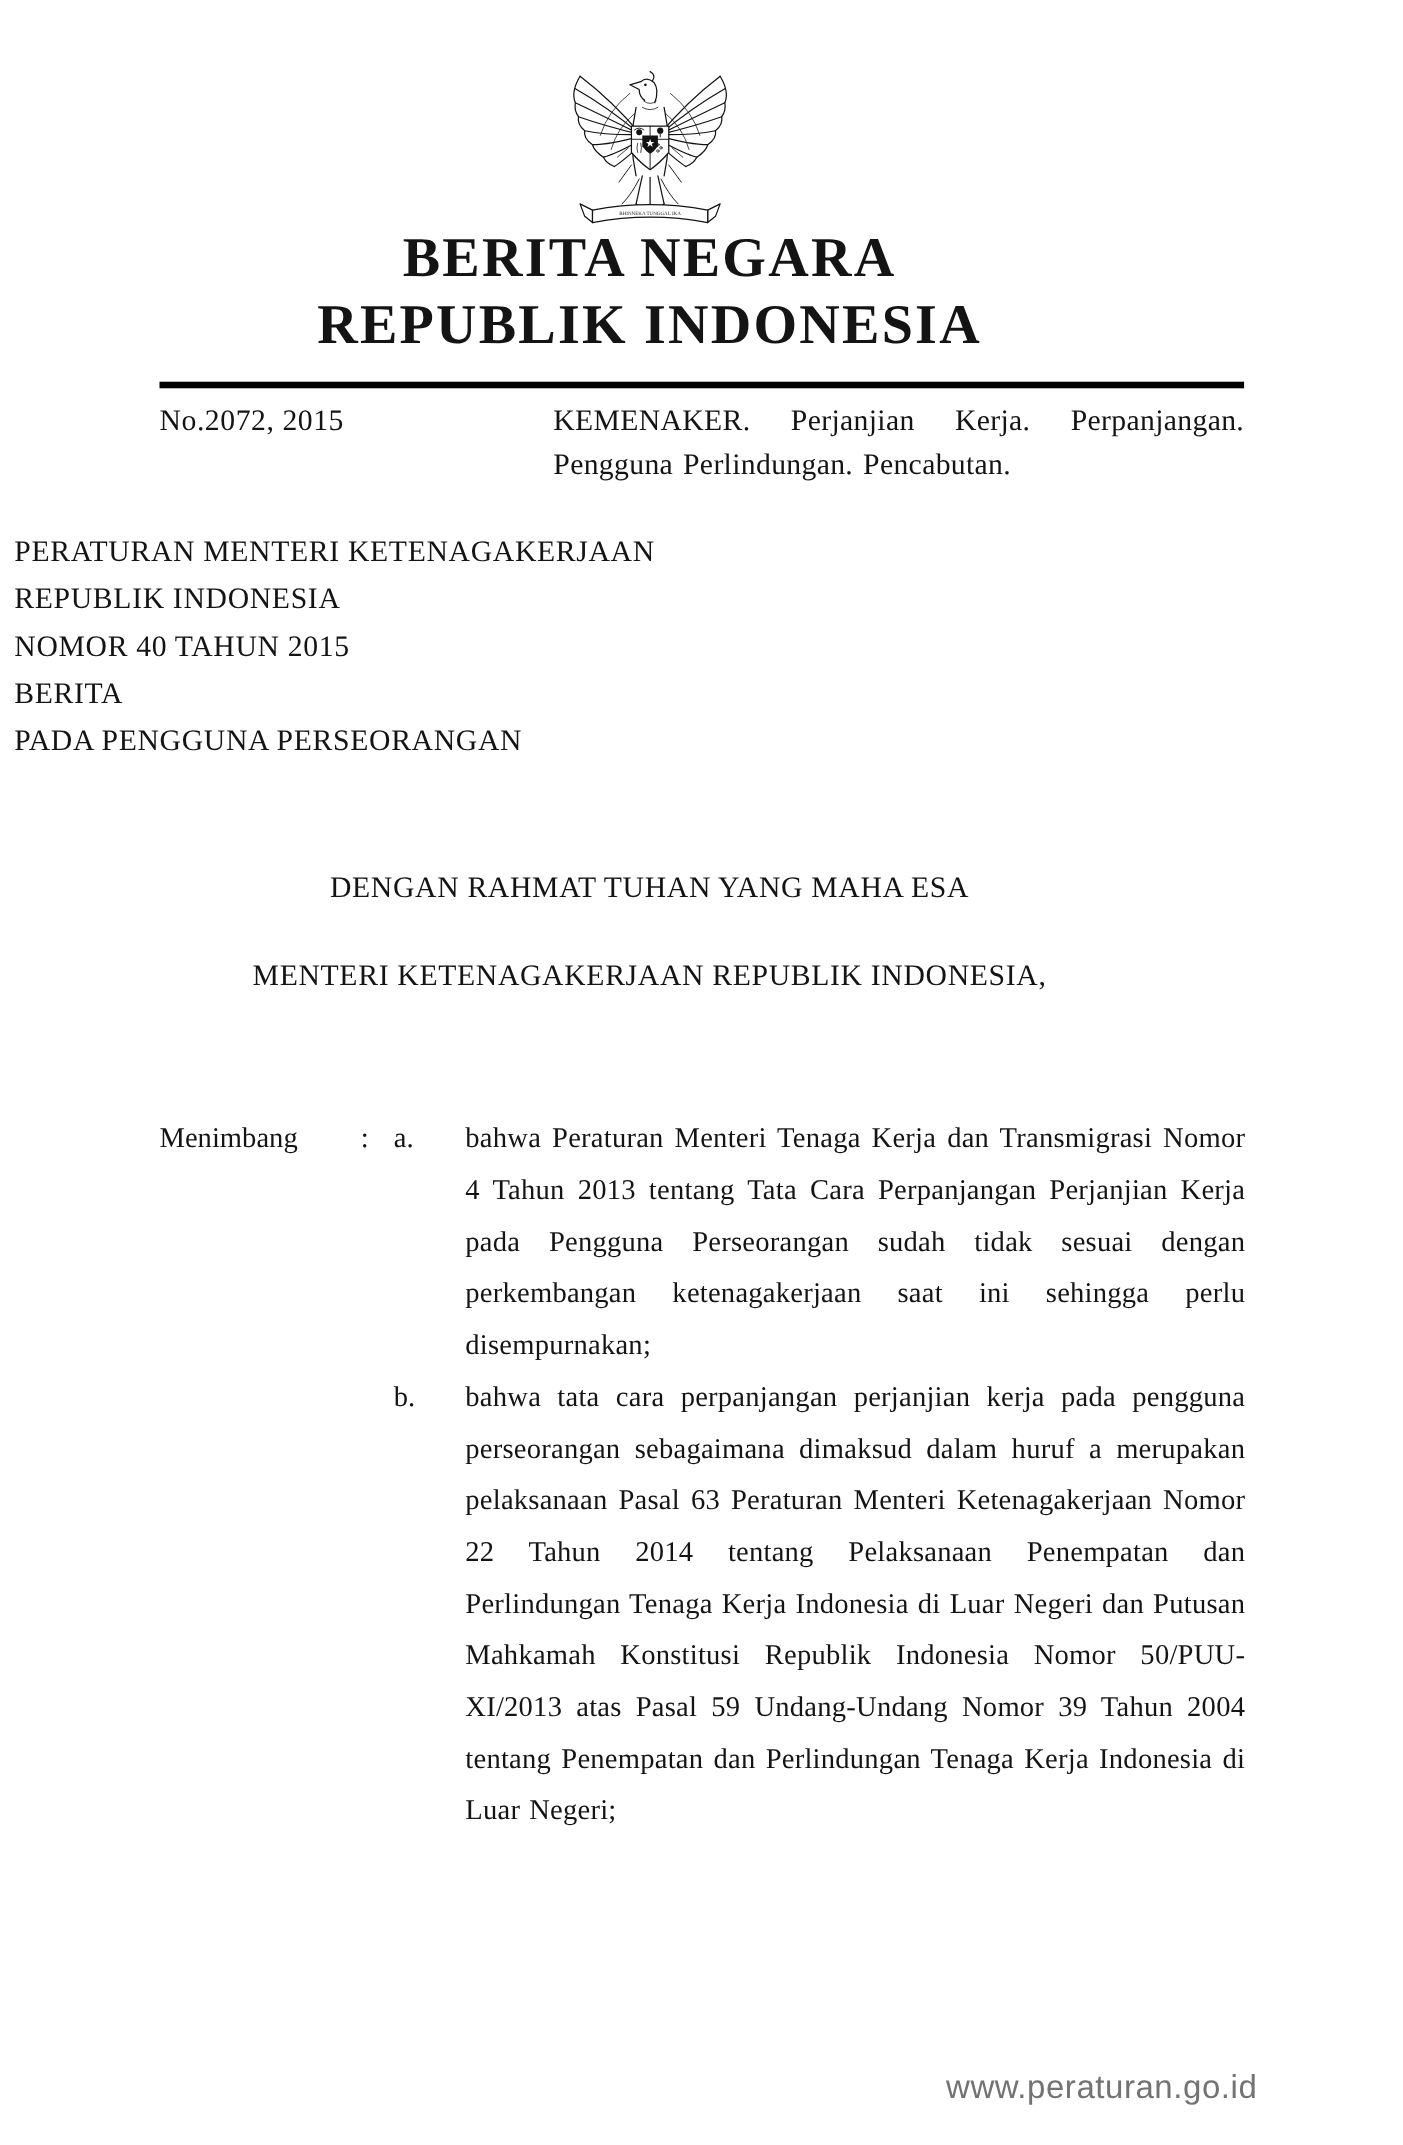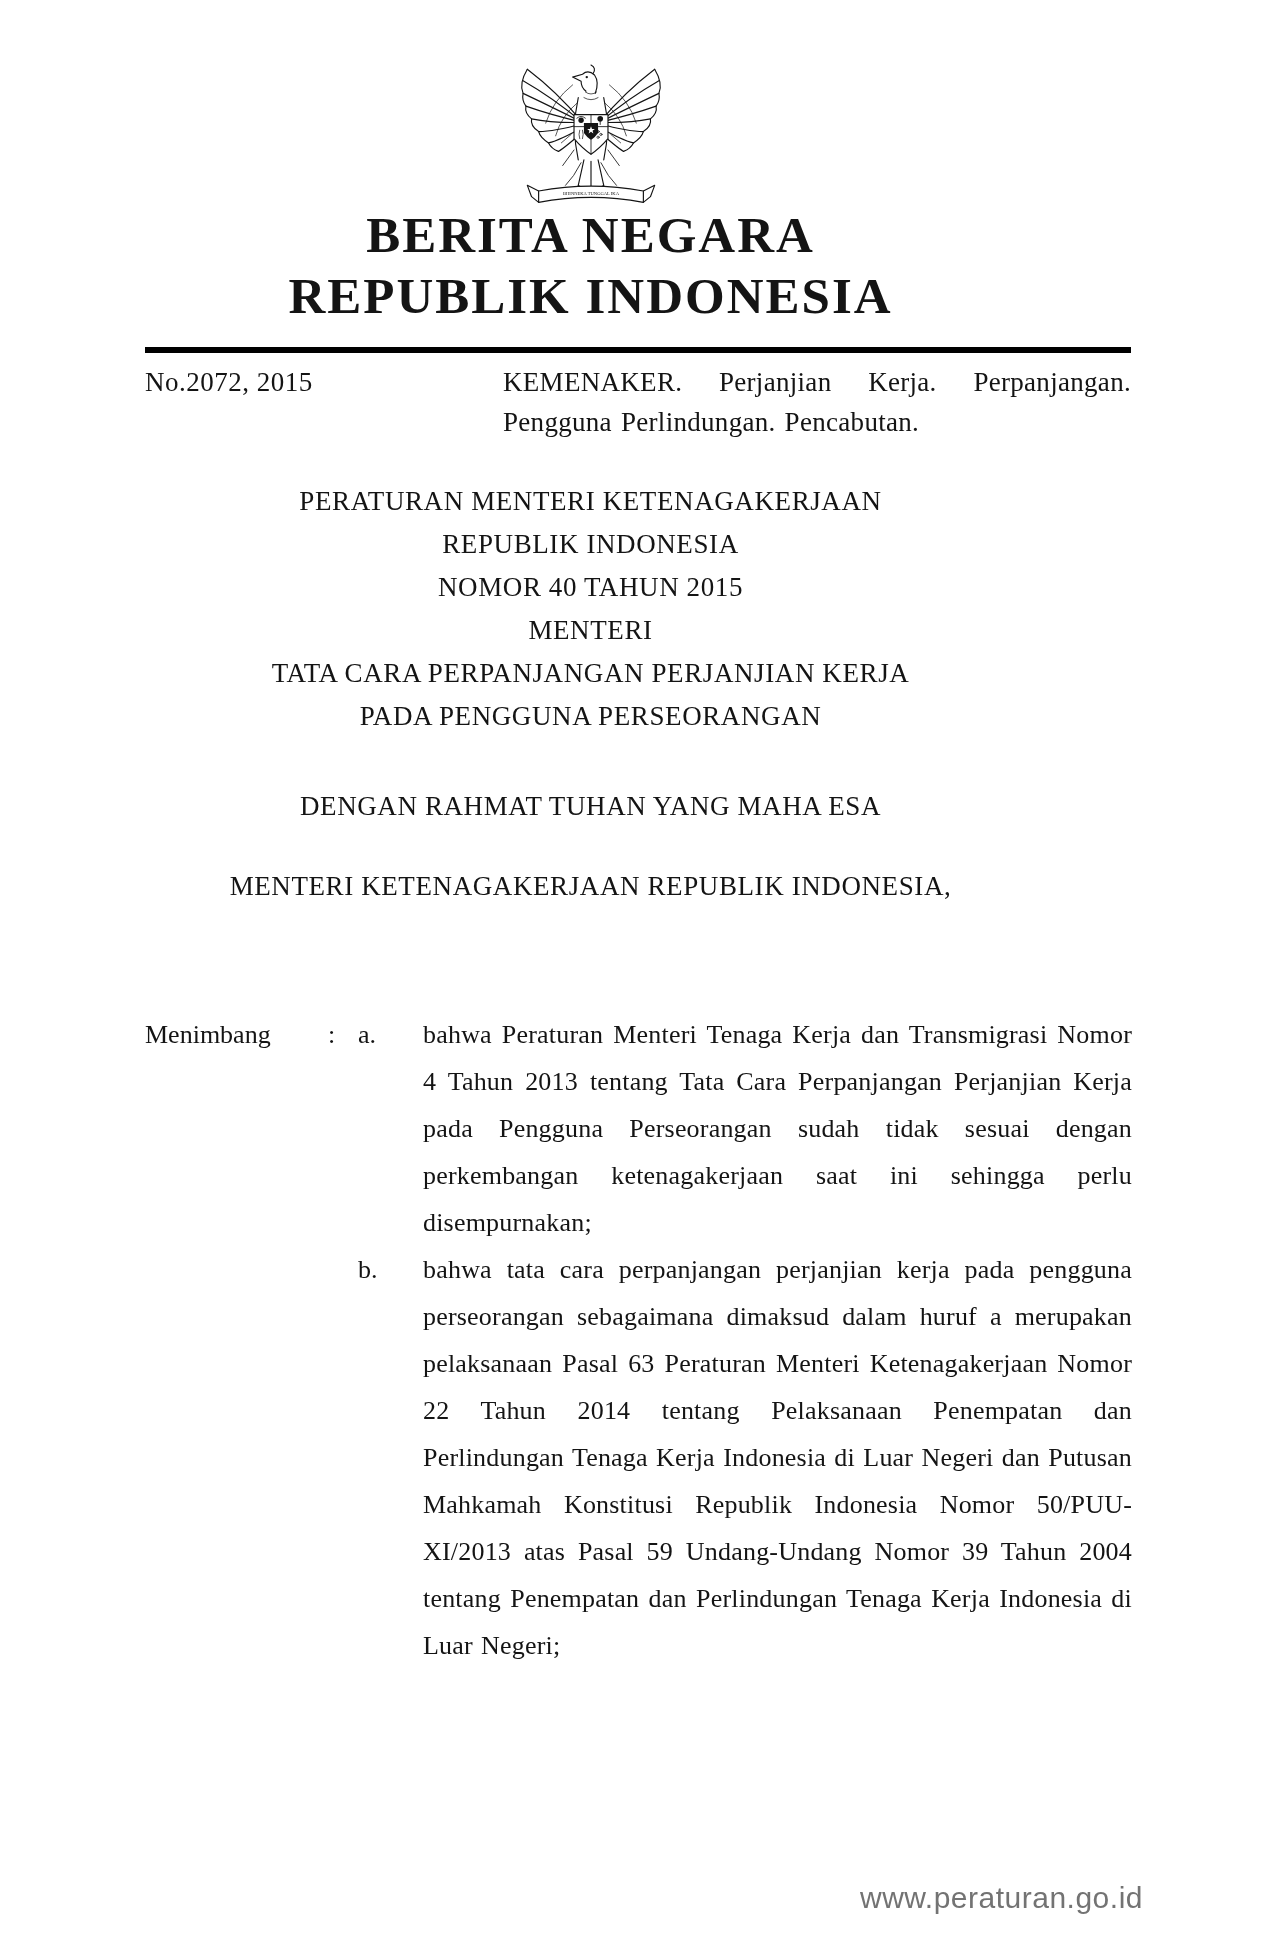--- a/index.html
+++ b/index.html
@@ -45,24 +45,25 @@
   .issue-no { white-space: nowrap; letter-spacing: 0.5px; }
   .subject {
     width: 628px;
     text-align: justify;
     letter-spacing: 0.3px;
     word-spacing: 2px;
   }
   .headings {
     position: absolute;
     top: 480px; left: 0; width: 100%;
-    text-align: center;
+    text-align: left;
     font-size: 27px;
     line-height: 43px;
     letter-spacing: 0.6px;
+    padding-left: 13px;
   }
   .center-line {
     position: absolute;
     left: 0; width: 100%;
     text-align: center;
     font-size: 27px;
     line-height: 43px;
     letter-spacing: 0.6px;
   }
   .invocation { top: 785px; }
@@ -181,22 +182,21 @@
 
   <div class="masthead">
     <div class="issue-no">No.2072, 2015</div>
     <div class="subject">KEMENAKER. Perjanjian Kerja. Perpanjangan. Pengguna Perlindungan. Pencabutan.</div>
   </div>
 
   <div class="headings">
     <div>PERATURAN MENTERI KETENAGAKERJAAN</div>
     <div>REPUBLIK INDONESIA</div>
     <div>NOMOR 40 TAHUN 2015</div>
-    <div>MENTERI</div>
-    <div>TATA CARA PERPANJANGAN PERJANJIAN KERJA</div>
+    <div>BERITA</div>
     <div>PADA PENGGUNA PERSEORANGAN</div>
   </div>
 
   <div class="center-line invocation">DENGAN RAHMAT TUHAN YANG MAHA ESA</div>
   <div class="center-line official">MENTERI KETENAGAKERJAAN REPUBLIK INDONESIA,</div>
 
   <div class="considering">
     <div>Menimbang</div>
     <div>:</div>
     <div>a.</div>

